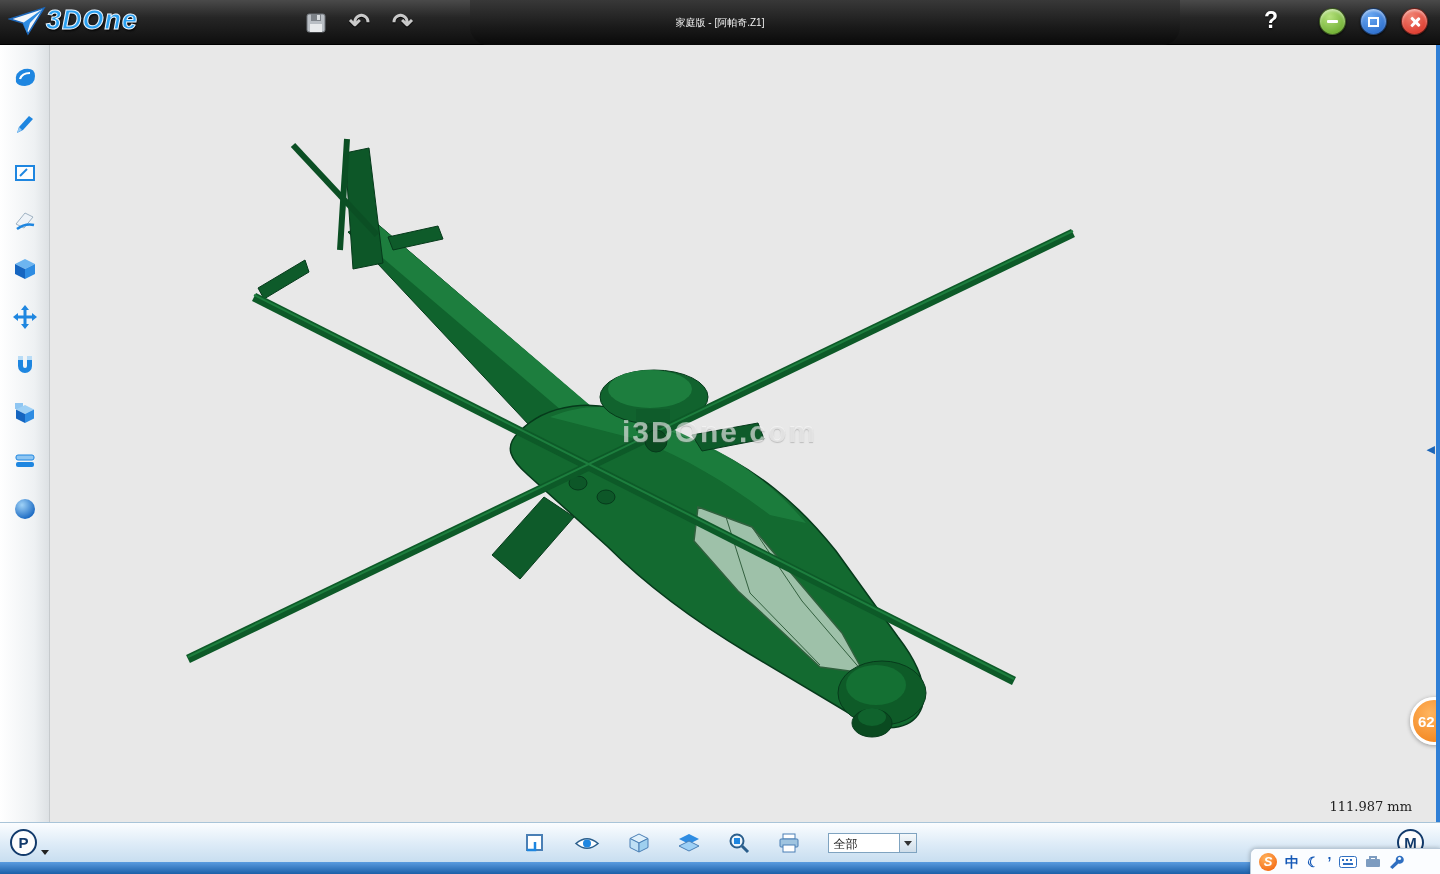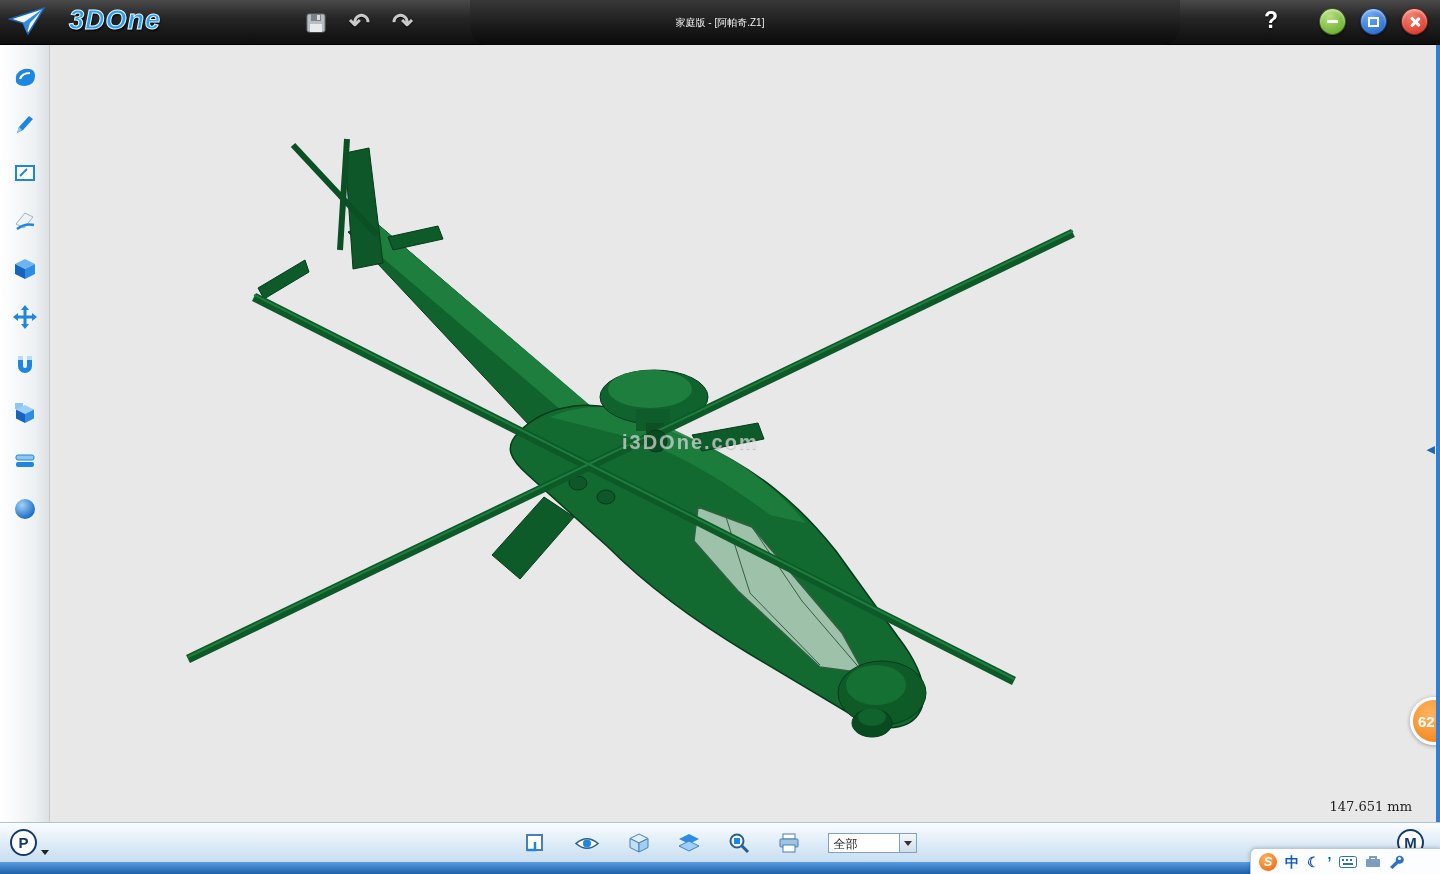--- a/index.html
+++ b/index.html
@@ -7,21 +7,21 @@
   body { font-family:"Liberation Sans", sans-serif; background:#dfe3e6; }
   .app { position:relative; width:1440px; height:874px; overflow:hidden; }
 
   
   .titlebar { position:absolute; top:0; left:0; right:0; height:45px;
     background:linear-gradient(#4a4a4a, #262626 40%, #0e0e0e);
     border-bottom:1px solid #000; }
   .tb-band { position:absolute; left:470px; right:260px; top:0; height:45px;
     background:linear-gradient(#383838, #1a1a1a 60%, #090909);
     border-radius:0 0 18px 18px; }
-  .logo { position:absolute; left:8px; top:5px; display:flex; align-items:flex-end; gap:23px; }
+  .logo { position:absolute; left:8px; top:5px; display:flex; align-items:flex-end; gap:0; }
   .logo-text { font-size:27px; font-weight:bold; font-style:italic; color:#2aa0f0;
     letter-spacing:1px; -webkit-text-stroke:1px #eaf5ff; text-shadow:1px 2px 2px rgba(0,0,0,.8); }
   .tb-icons { position:absolute; left:305px; top:0; height:45px; display:flex; align-items:center; gap:22px; }
   .tb-glyph { color:#c9c9c9; font-size:25px; font-weight:bold; line-height:1; text-shadow:0 1px 1px #000; }
   .tb-title { position:absolute; left:0; right:0; top:0; height:45px; display:flex;
     align-items:center; justify-content:center; color:#f0f0f0; font-size:10px; pointer-events:none; }
   .tb-help { position:absolute; right:162px; top:7px; color:#fff; font-size:23px; font-weight:bold;
     text-shadow:0 1px 2px #000; }
   .win-controls { position:absolute; right:12px; top:8px; display:flex; gap:14px; }
   .winbtn { width:27px; height:27px; border-radius:50%; display:flex; align-items:center;
@@ -42,21 +42,21 @@
   .main { position:absolute; top:45px; left:0; right:0; bottom:52px; }
   .left-toolbar { position:absolute; left:0; top:0; bottom:0; width:50px;
     background:linear-gradient(to right, #ffffff, #eef1f3 70%, #dde1e4);
     border-right:1px solid #c6cacd; display:flex; flex-direction:column; align-items:center;
     padding-top:14px; gap:13px; }
   .ltool { width:36px; height:35px; display:flex; align-items:center; justify-content:center;
     border-radius:4px; background:transparent; border:none; cursor:pointer; }
 
   .canvas { position:absolute; left:50px; top:0; right:0; bottom:0; background:#e8e8e8; overflow:hidden; }
   .heli-svg { position:absolute; left:0; top:0; width:100%; height:100%; }
-  .watermark { position:absolute; left:572px; top:386px; font-size:20px; font-weight:bold;
+  .watermark { position:absolute; left:572px; top:370px; font-size:30px; font-weight:bold;
     color:rgba(255,255,255,.55); letter-spacing:2px; text-shadow:0 1px 1px rgba(110,110,110,.35); }
   .measurement { position:absolute; right:28px; bottom:8px; font-family:"DejaVu Serif", serif;
     font-size:13px; color:#222; }
   .badge { position:absolute; right:-18px; top:652px; width:48px; height:48px; border-radius:50%;
     background:radial-gradient(circle at 40% 32%, #ffb45e, #f07c12); border:3px solid #fff;
     box-shadow:0 1px 4px rgba(0,0,0,.35); color:#fff; font-weight:bold; font-size:15px;
     display:flex; align-items:center; padding-left:5px; }
   .right-strip { position:absolute; right:0; top:0; bottom:0; width:4px; background:#2f7fd6; }
   .strip-arrow { position:absolute; right:5px; top:398px; color:#1c66b8; font-size:11px; cursor:pointer; }
 
@@ -246,21 +246,21 @@
 
         <line x1="1023" y1="188" x2="138" y2="614" stroke="#0d5a28" stroke-width="9"></line>
         <line x1="204" y1="252" x2="964" y2="636" stroke="#0d5a28" stroke-width="9"></line>
         <line x1="1023" y1="186" x2="138" y2="612" stroke="#1d7e3e" stroke-width="2"></line>
         <line x1="204" y1="250" x2="964" y2="634" stroke="#1d7e3e" stroke-width="2"></line>
 
         <circle cx="606" cy="396" r="11" fill="#0a4a20" stroke="#063a1b"></circle>
       </svg>
 
       <div class="watermark">i3DOne.com</div>
-      <div class="measurement">147.651 mm</div>
+      <div class="measurement">111.987 mm</div>
       <div class="badge">62</div>
       <div class="right-strip"></div>
       <div class="strip-arrow">◀</div>
     </div>
   </div>
 
   <footer class="footer">
     <button class="round-btn p-btn">P</button>
     <span class="p-caret"></span>
 

